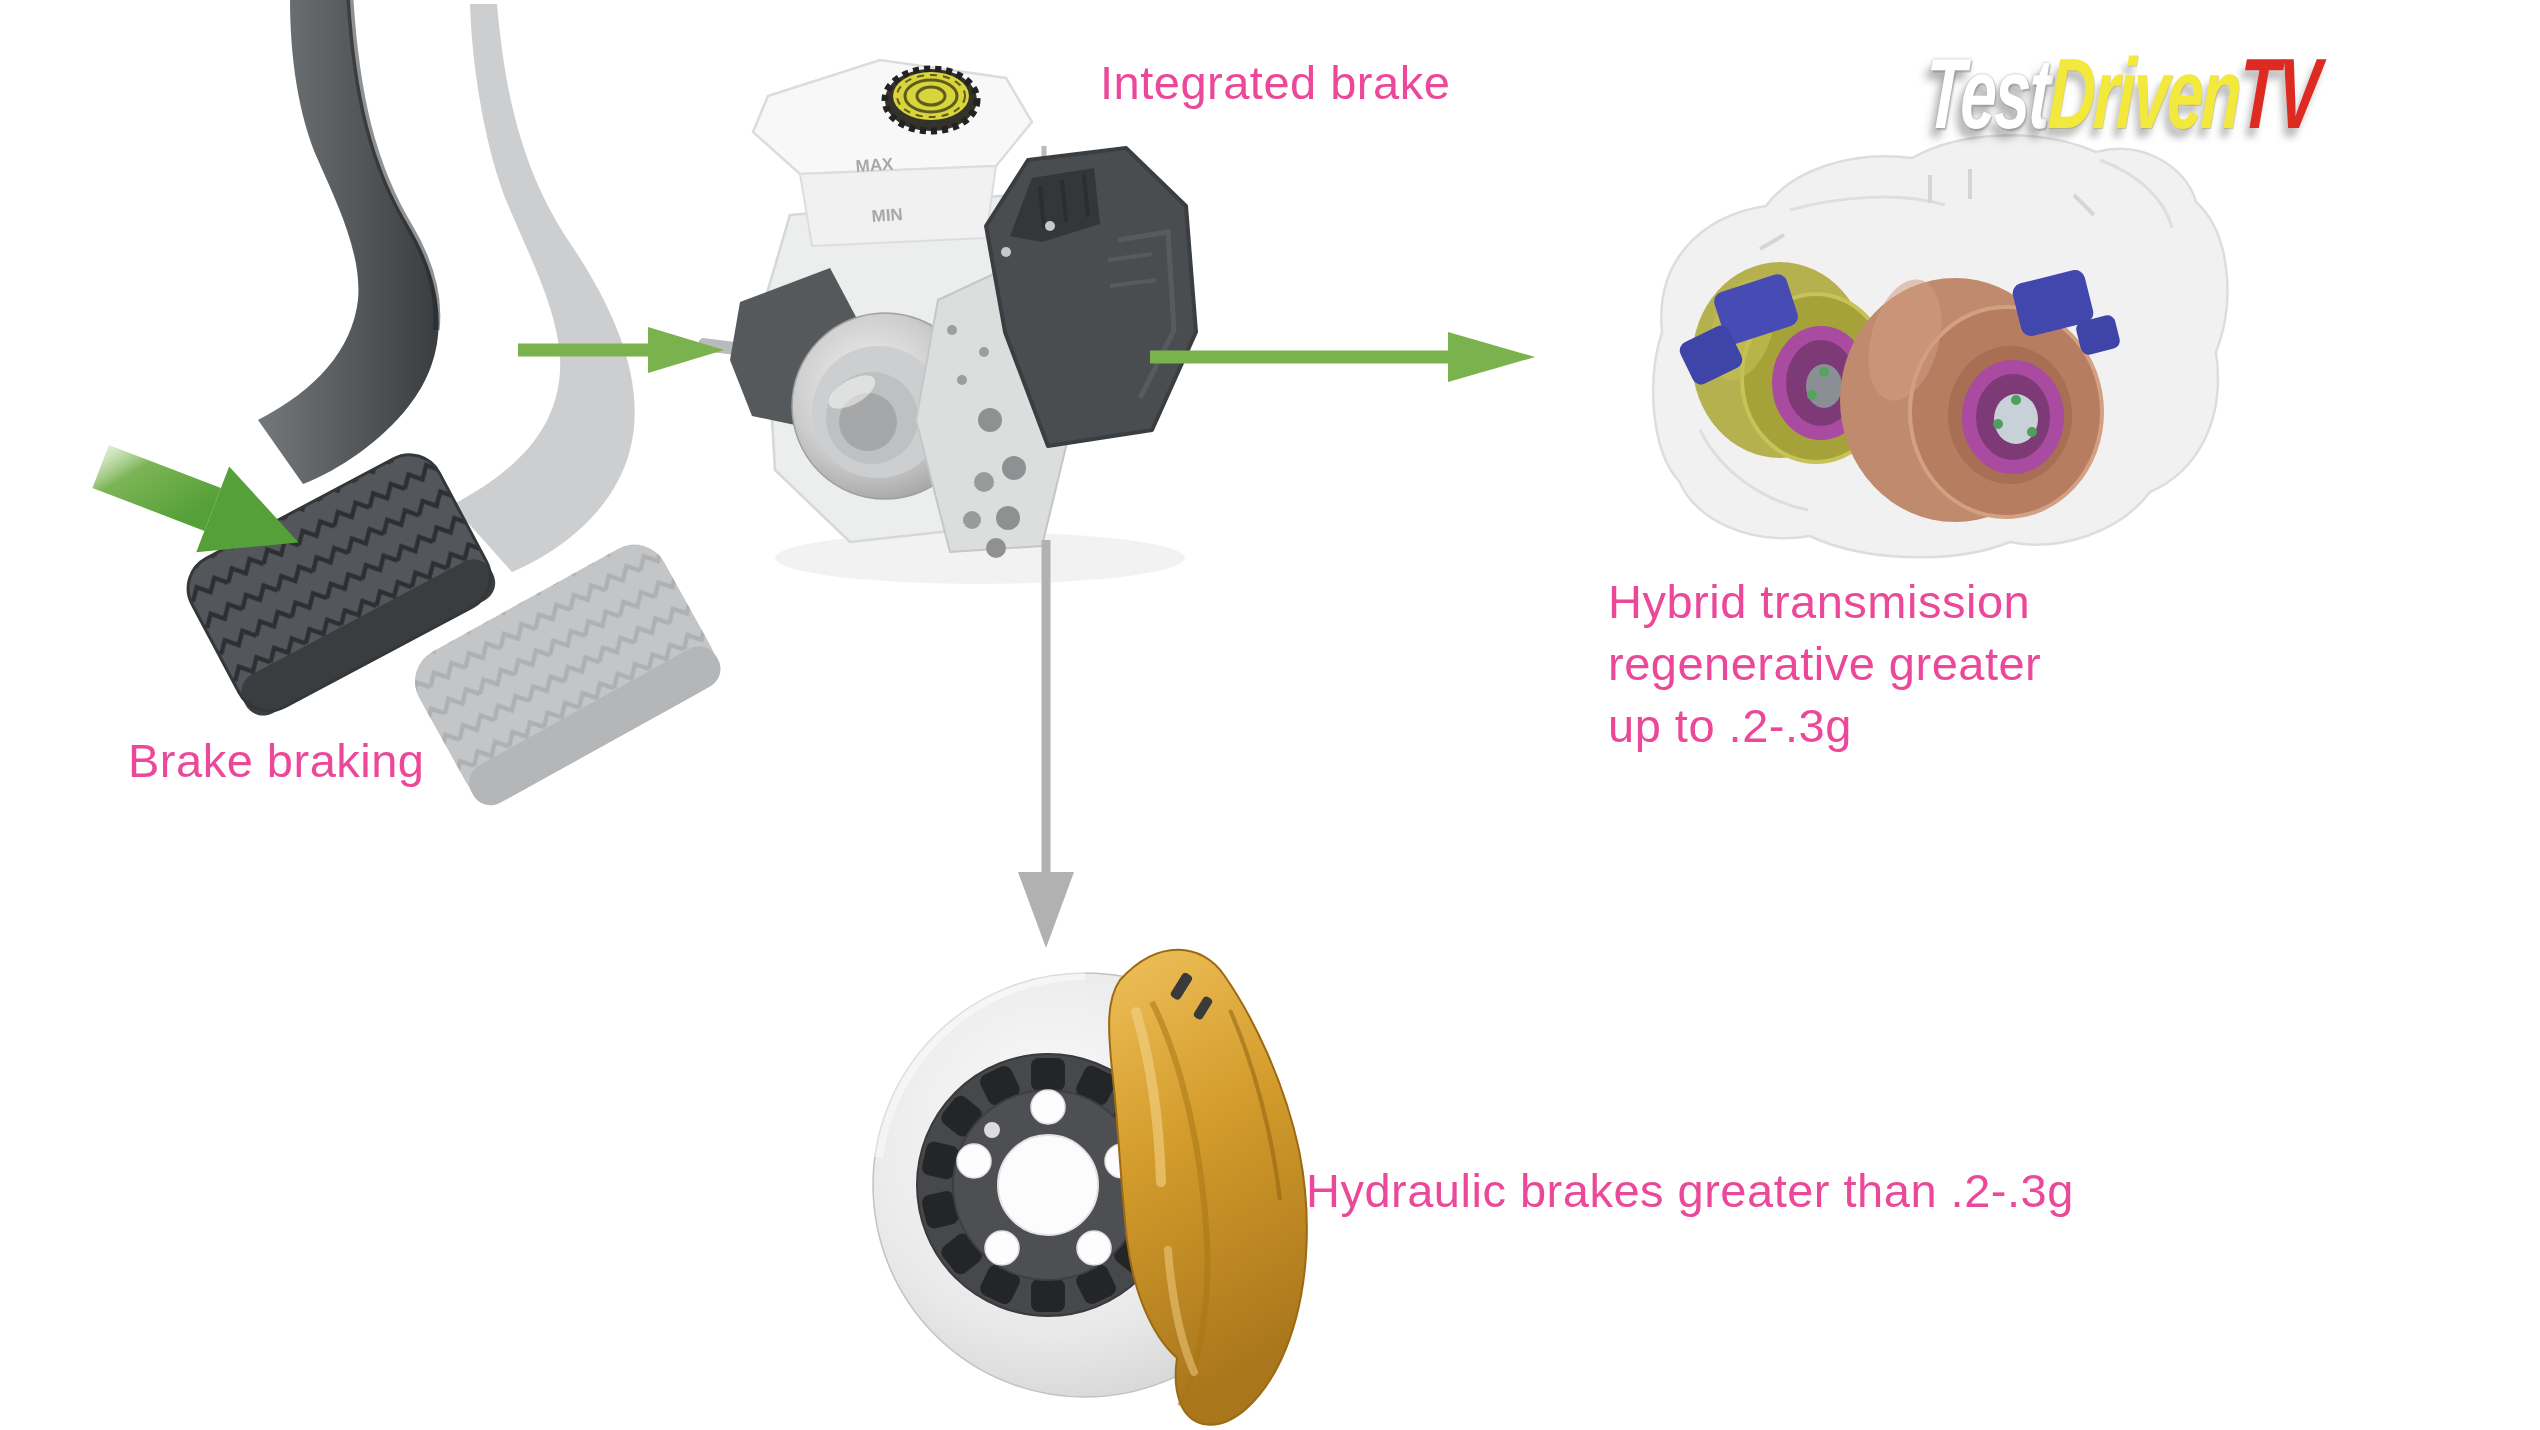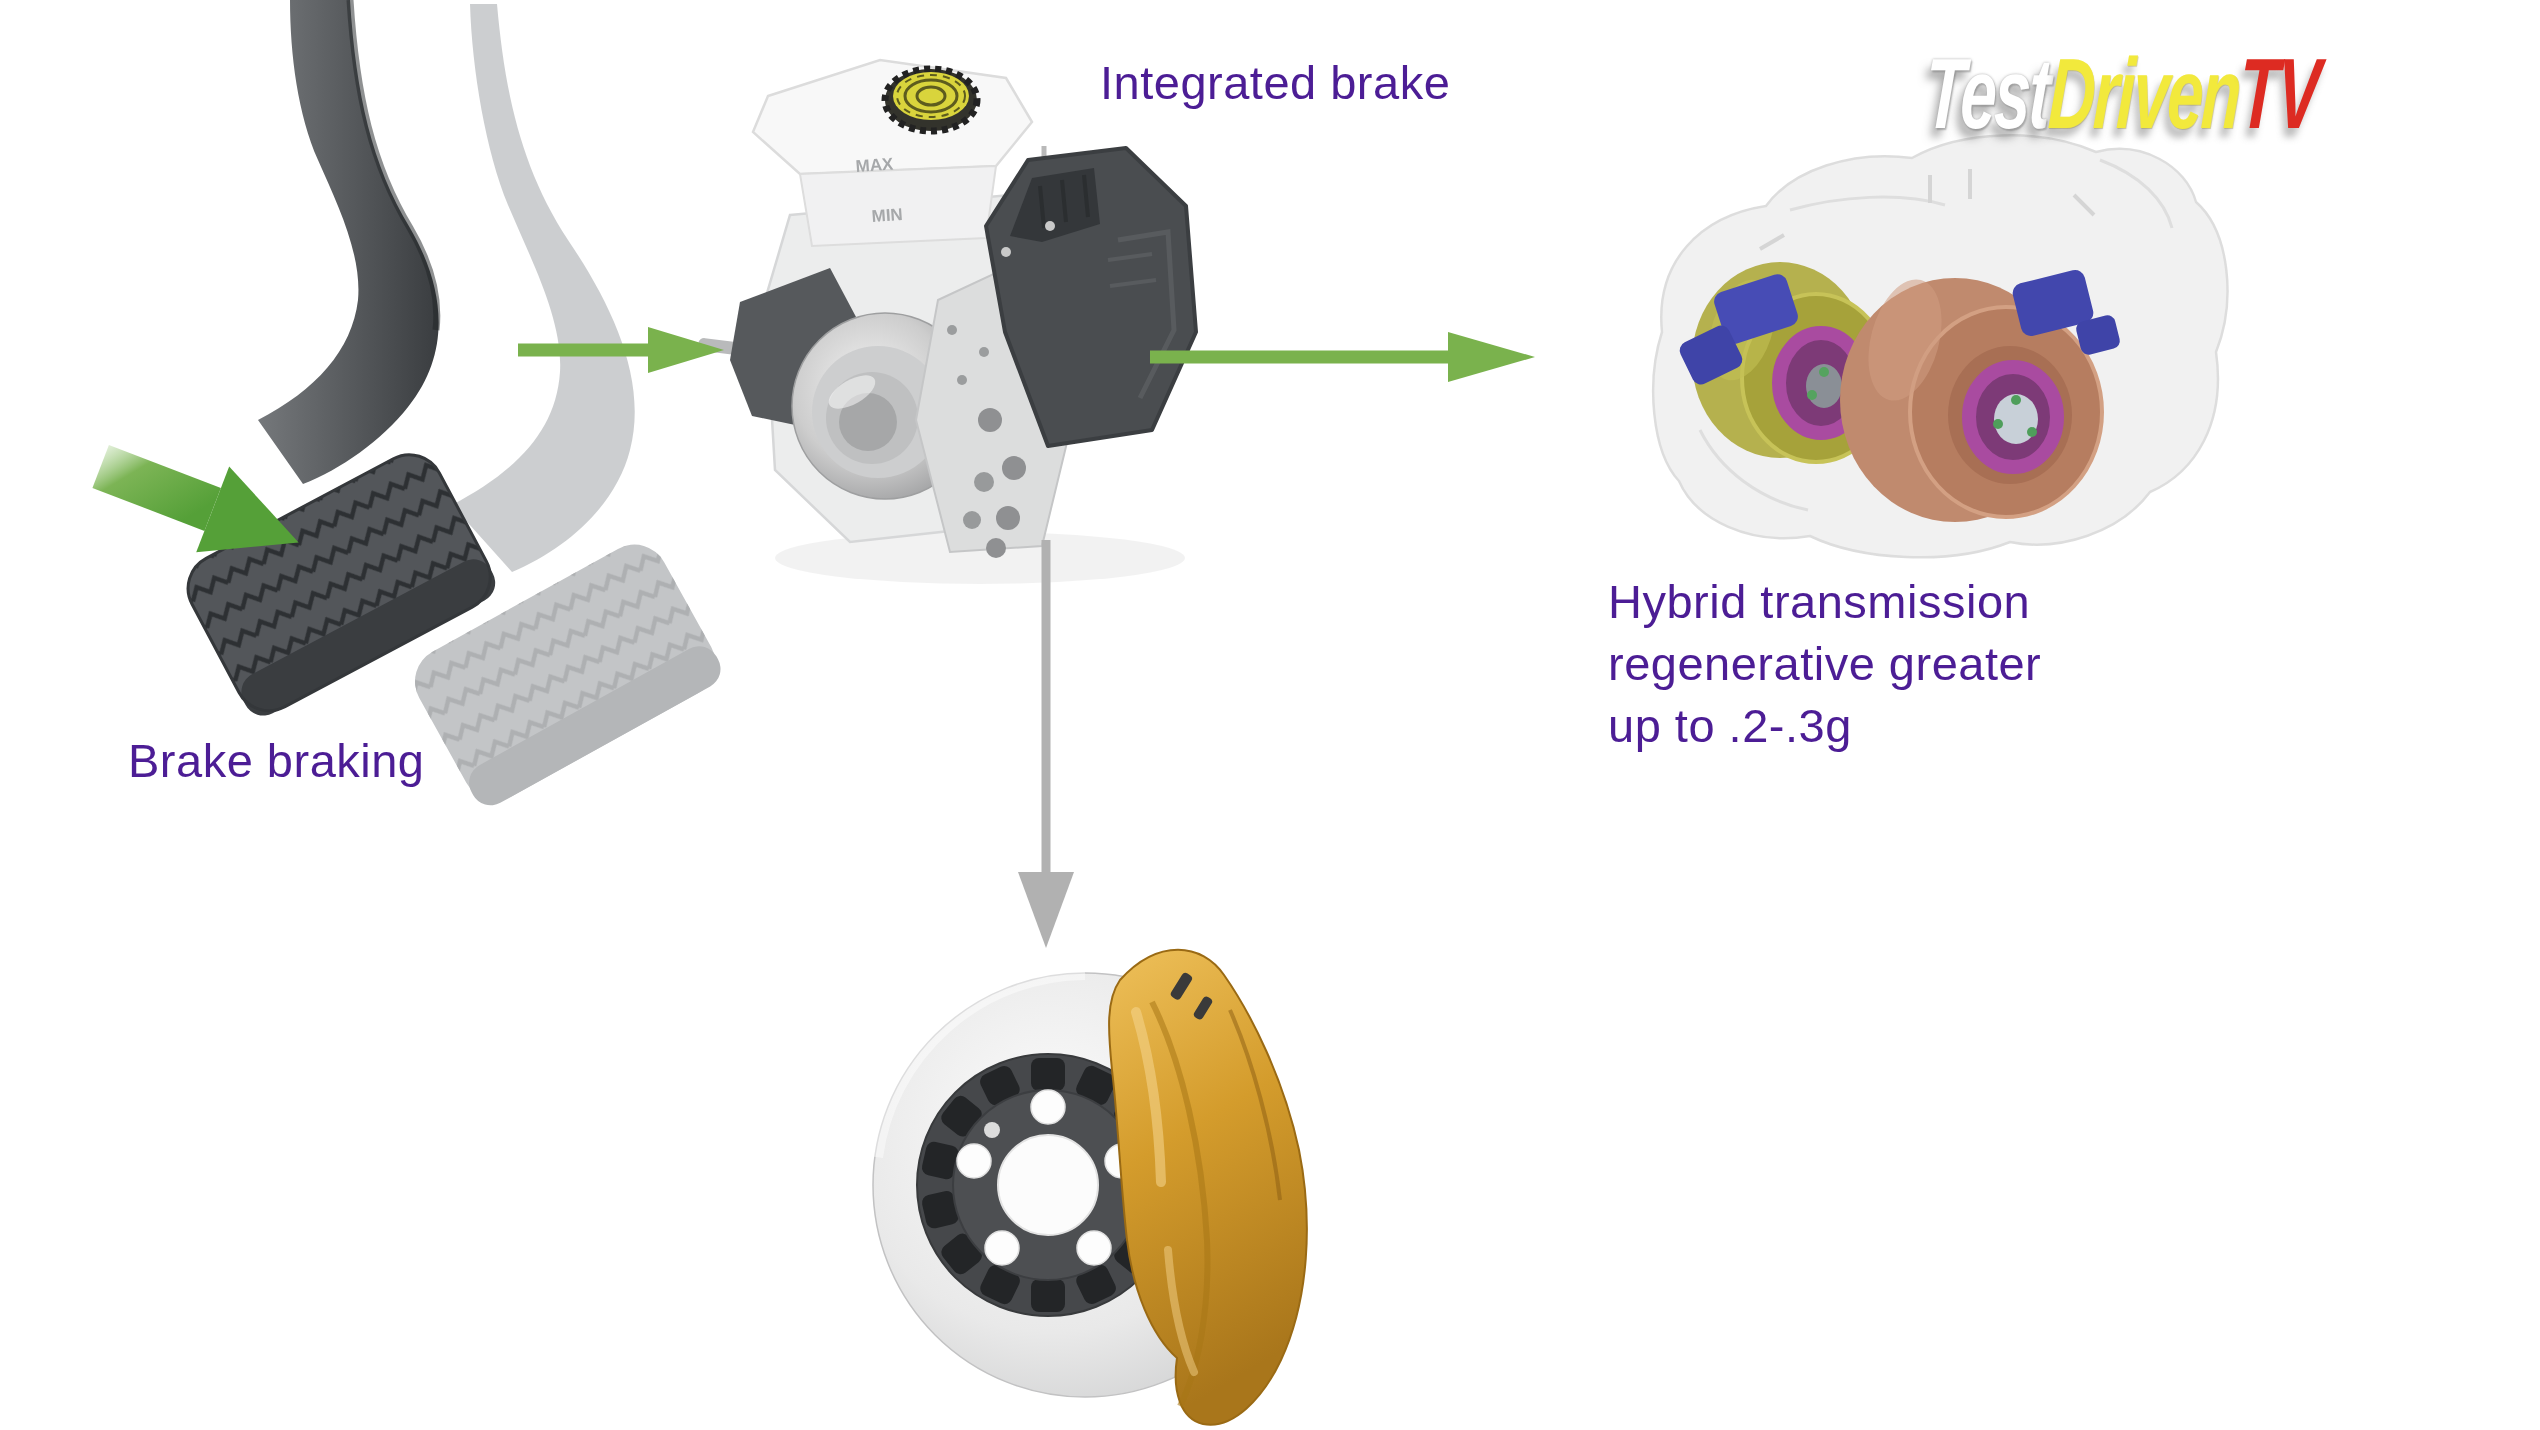--- a/index.html
+++ b/index.html
@@ -2,21 +2,21 @@
 <html><head>
 <meta charset="utf-8">
 <style>
   html,body{margin:0;padding:0;background:#fff;}
   .stage{
     position:relative;width:2540px;height:1430px;overflow:hidden;
     background:#ffffff;font-family:"Liberation Sans",sans-serif;
   }
   .art{position:absolute;left:0;top:0;width:2540px;height:1430px;}
   .lbl{
-    position:absolute;color:#4c1d95;font-size:47px;line-height:62px;
+    position:absolute;color:#ec4899;font-size:47px;line-height:62px;
     white-space:nowrap;letter-spacing:0.5px;
   }
   .logo{
     position:absolute;left:1928px;top:36px;
     font-size:100px;font-weight:bold;font-style:italic;
     letter-spacing:-3px;white-space:nowrap;
     transform:scaleX(0.65) skewX(-4deg);transform-origin:left top;
   }
   .logo .p1{
     color:#ffffff;
@@ -271,18 +271,19 @@
   </div>
 
   <div class="lbl" style="left:128px;top:730px;">Brake braking</div>
 
   <div class="lbl" style="left:1608px;top:571px;">
     <div>Hybrid transmission</div>
     <div>regenerative greater</div>
     <div>up to .2-.3g</div>
   </div>
 
+  <div class="lbl" style="left:1306px;top:1160px;">Hydraulic brakes greater than .2-.3g</div>
 
   <div class="logo">
     <span class="p1">Test</span><span class="p2">Driven</span><span class="p3">TV</span>
   </div>
 
 </div>
 
 </body></html>

